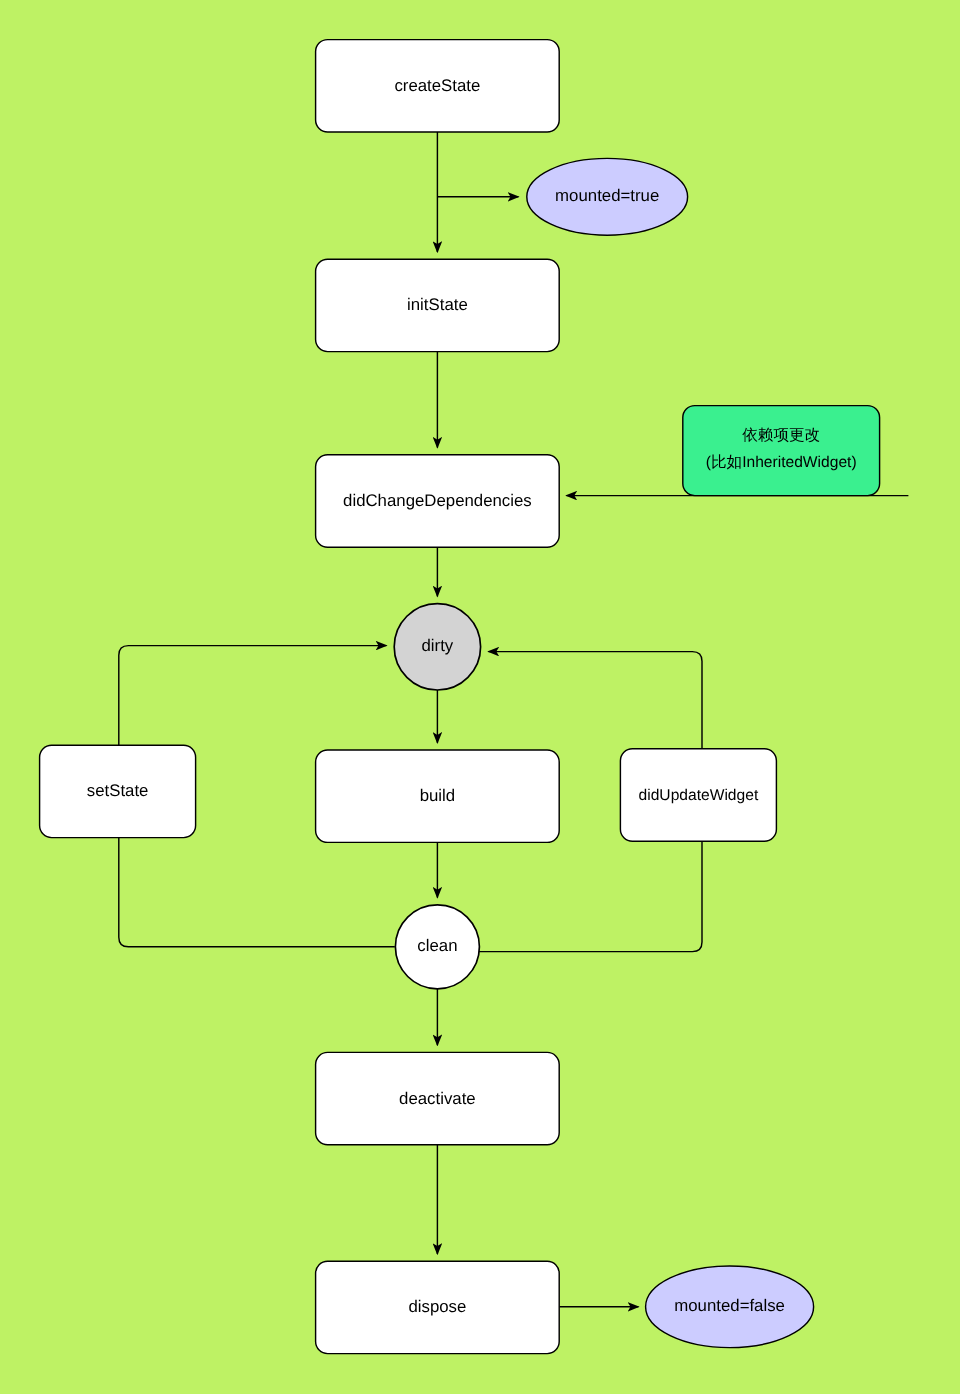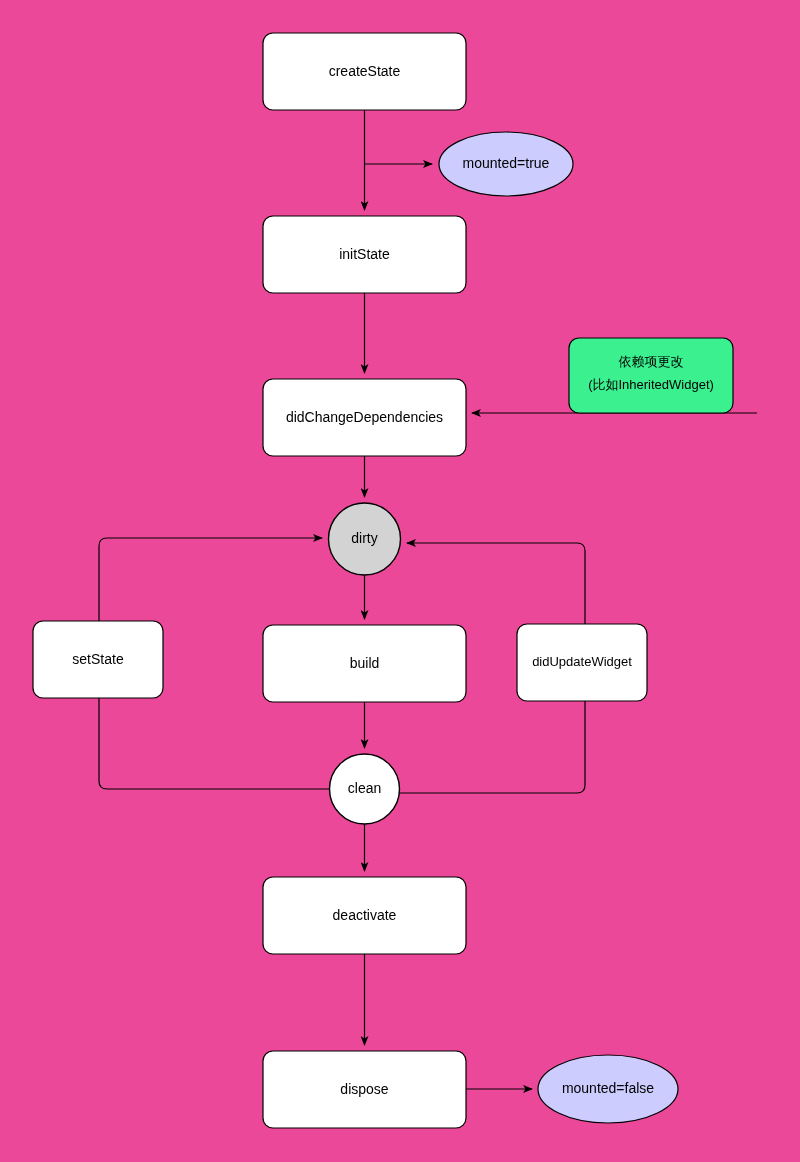--- a/index.html
+++ b/index.html
@@ -4,21 +4,21 @@
 <style>
   html, body {
     margin: 0;
     padding: 0;
     background: #ffffff;
   }
   #canvas {
     position: relative;
     width: 800px;
     height: 1162px;
-    background: #ec4899;
+    background: #bef264;
     font-family: "Liberation Sans", "DejaVu Sans", sans-serif;
     overflow: hidden;
   }
   svg.diagram {
     position: absolute;
     left: 0;
     top: 0;
     width: 800px;
     height: 1162px;
   }

